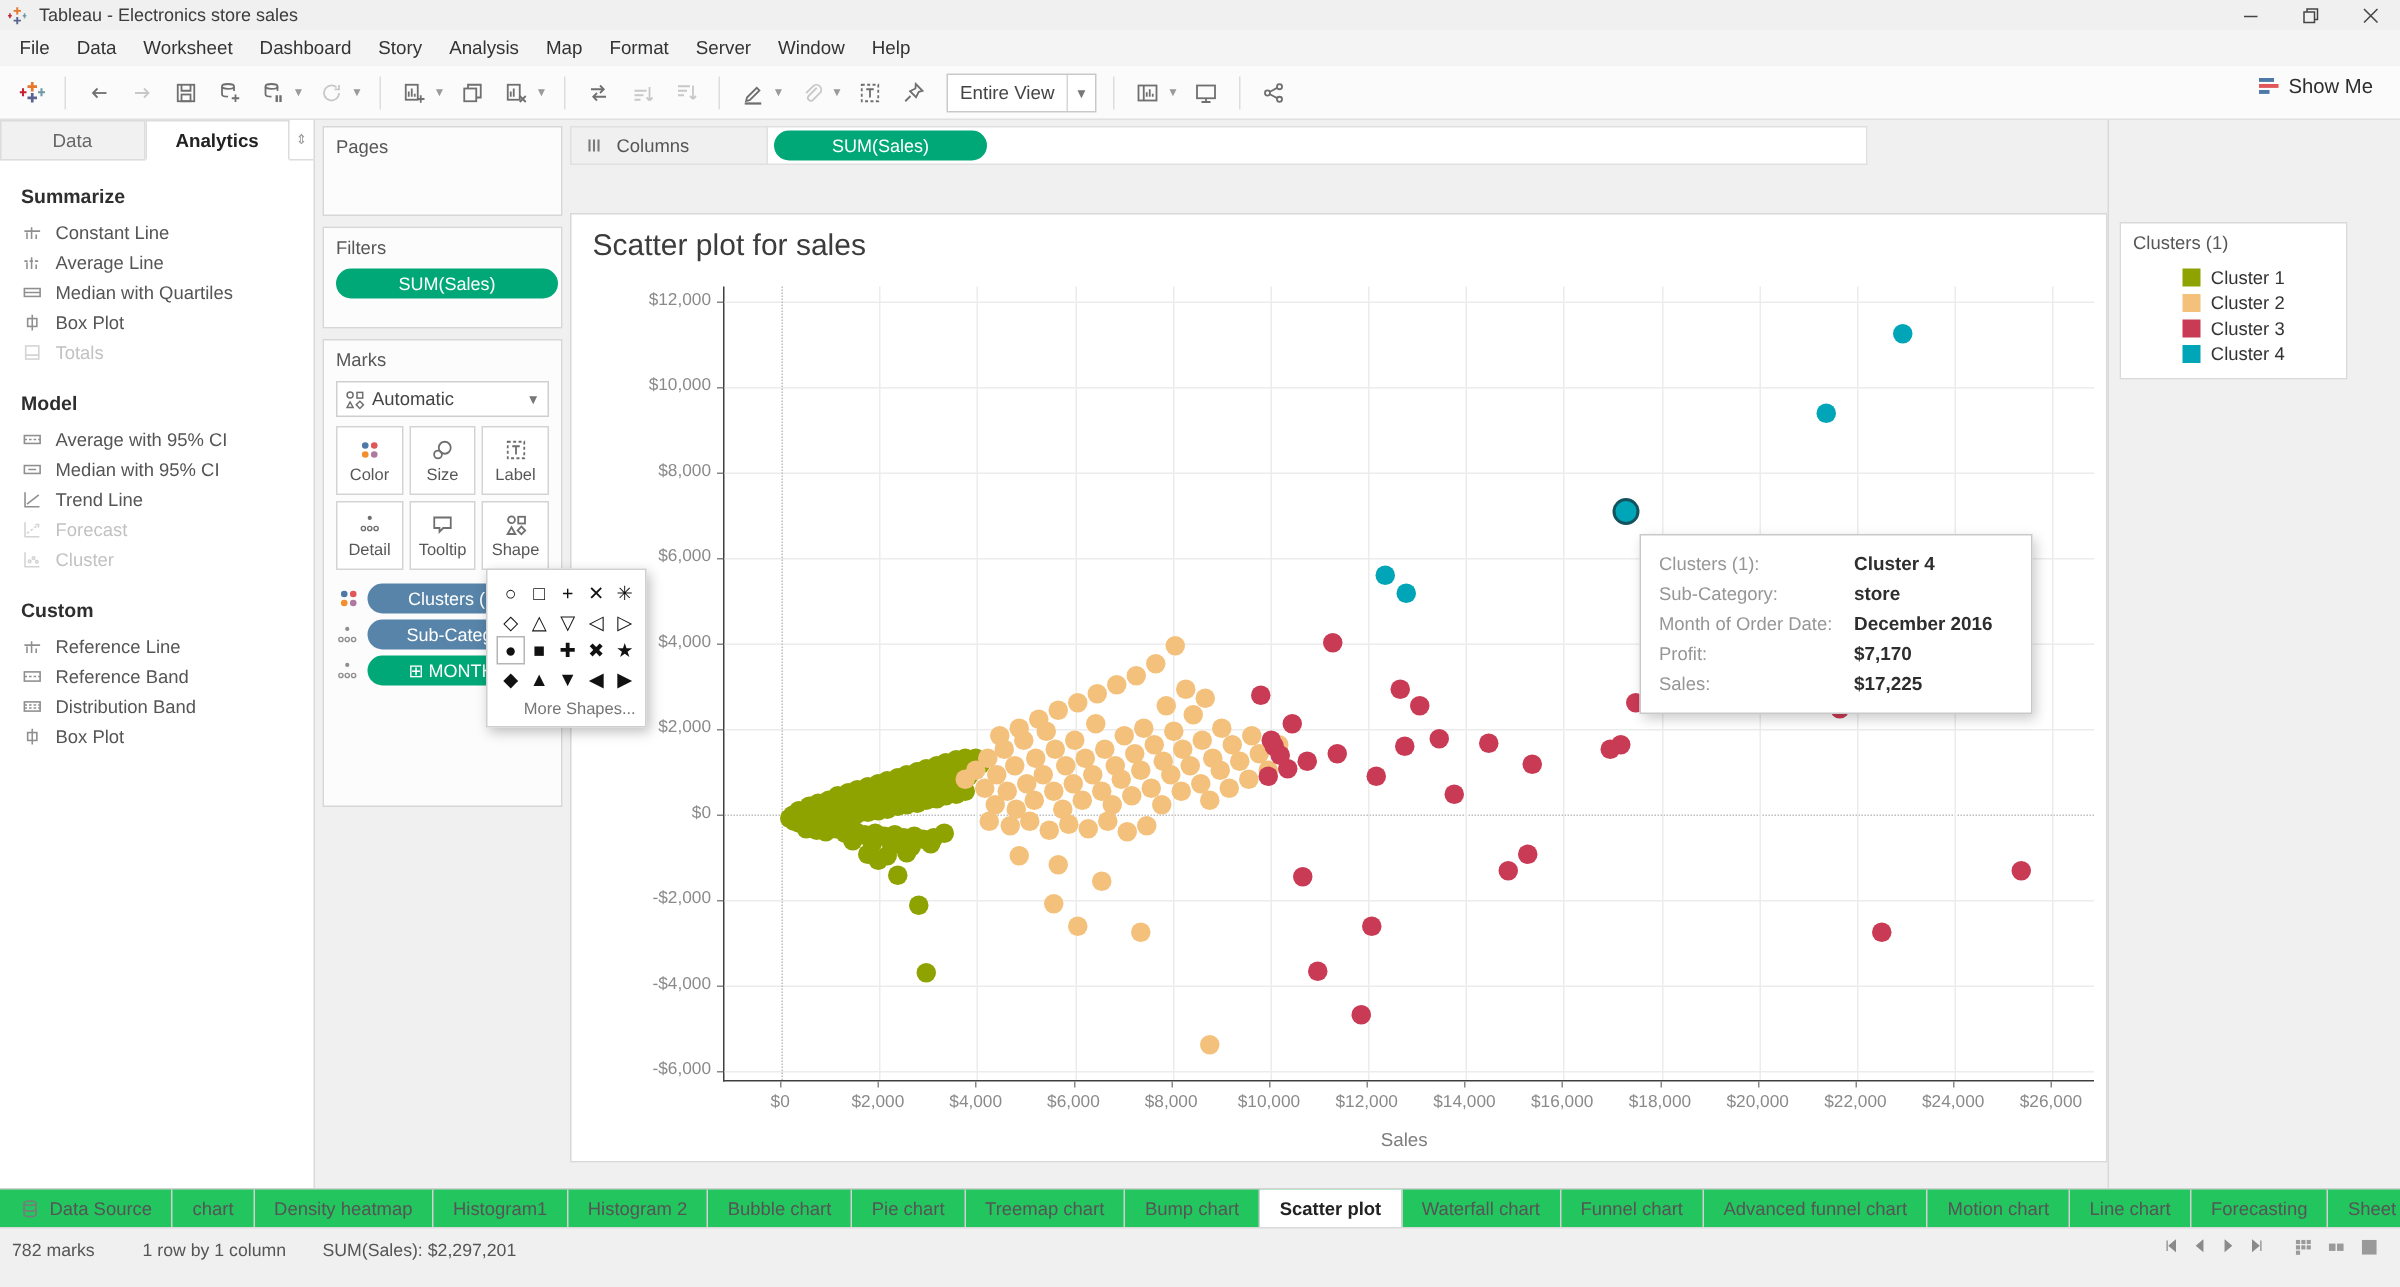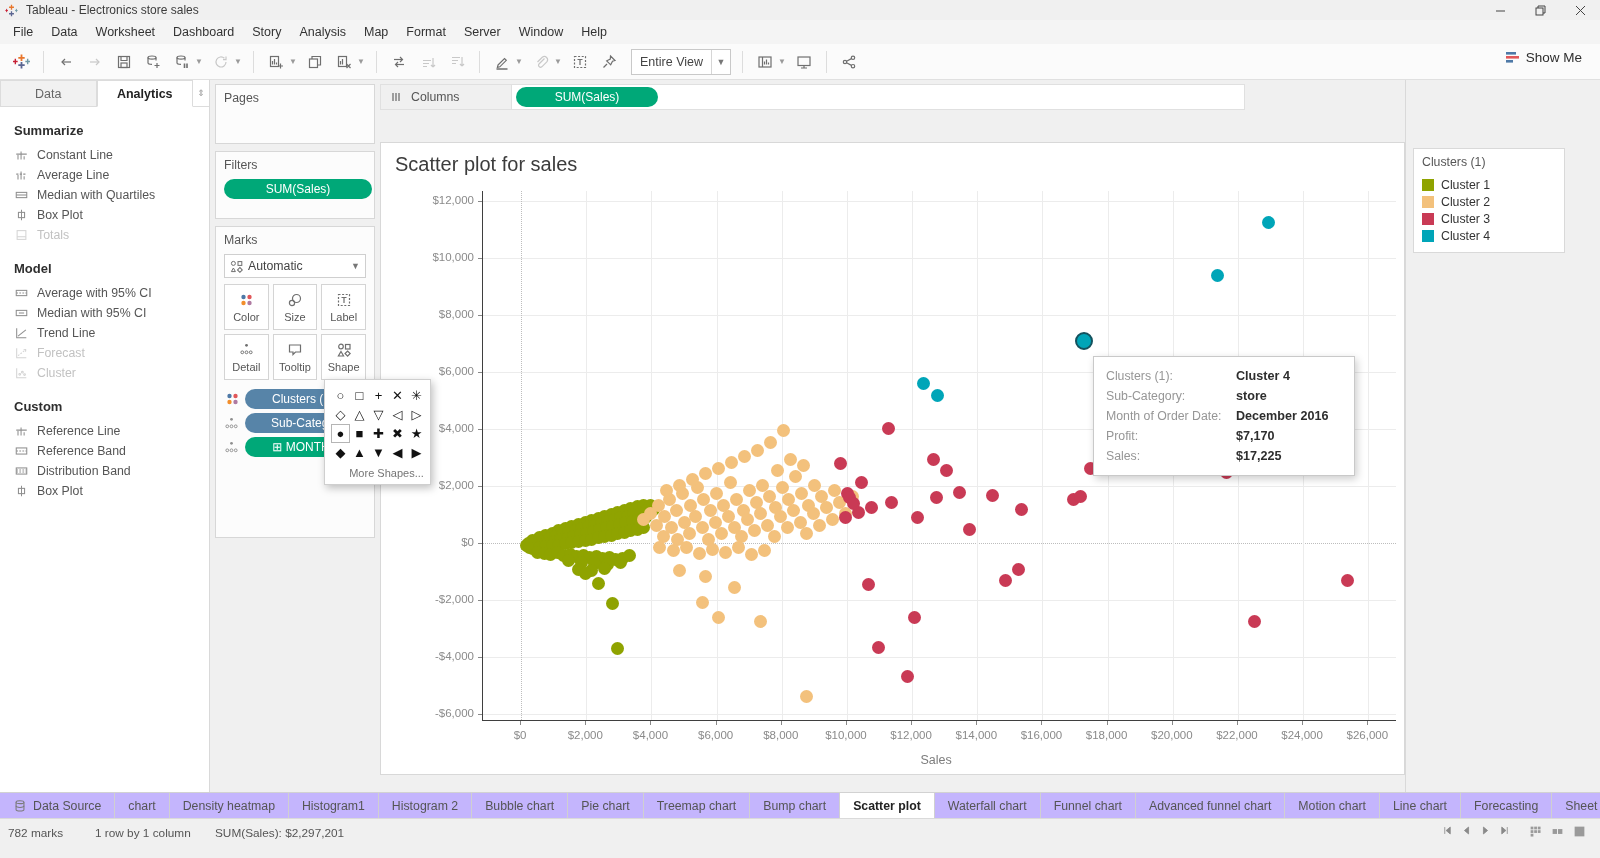--- a/index.html
+++ b/index.html
@@ -68,36 +68,36 @@
   .xtick{position:absolute;width:1px;height:4px;background:#888;}
   .ylabel{position:absolute;width:90px;text-align:right;font-size:11.5px;color:#8a8a8a;}
   .xlabel{position:absolute;width:72px;text-align:center;font-size:11.5px;color:#8a8a8a;}
   #x-axis-title{position:absolute;font-size:12.5px;color:#7d7d7d;}
   .pt{position:absolute;width:13px;height:13px;border-radius:50%;}
   .pt.hl{width:14px;height:14px;border:2px solid #14525e;box-sizing:content-box;}
   
   #legend-panel{left:1405px;top:0;width:195px;height:712px;background:#f0f0f0;border-left:1px solid #d9d9d9;box-sizing:border-box;}
   #legend-card{position:absolute;left:7px;top:68px;width:152px;background:#fff;border:1px solid #d9d9d9;padding:6px 8px 8px;box-sizing:border-box;}
   #legend-title{font-size:12.3px;color:#575757;margin-bottom:7px;}
-  .legend-row{display:flex;align-items:center;gap:7px;height:17px;}
+  .legend-row{display:flex;align-items:center;gap:7px;height:17px;justify-content:center;}
   .legend-swatch{width:12px;height:12px;}
   .legend-label{font-size:12.3px;color:#333;}
   
   #shape-popup{left:324px;top:379px;width:107px;background:#fff;border:1px solid #cfcfcf;box-shadow:2px 3px 8px rgba(0,0,0,.25);padding:6px 6px 5px;box-sizing:border-box;z-index:50;}
   #shape-grid{display:grid;grid-template-columns:repeat(5,19px);}
   .shape-cell{width:19px;height:19px;display:flex;align-items:center;justify-content:center;font-size:13px;color:#111;box-sizing:border-box;}
   .shape-cell.sel{border:1px solid #b5b5b5;}
   #more-shapes{margin-top:5px;text-align:center;font-size:11px;color:#757575;margin-left:18px;}
   
   #tooltip{left:1093px;top:356px;width:262px;background:#fff;border:1px solid #c9c9c9;box-shadow:2px 3px 8px rgba(0,0,0,.2);padding:9px 12px;box-sizing:border-box;z-index:40;}
   .tt-row{display:flex;height:20px;align-items:center;}
   .tt-label{width:130px;font-size:12.3px;color:#969696;white-space:nowrap;}
   .tt-value{font-size:12.6px;color:#2e2e2e;font-weight:bold;}
   
-  #tabsbar{left:0;top:792px;width:1600px;height:26px;background:#c4b5fd;border-top:1px solid #d2d2d2;display:flex;align-items:stretch;box-sizing:border-box;}
+  #tabsbar{left:0;top:792px;width:1600px;height:26px;background:#22c55e;border-top:1px solid #d2d2d2;display:flex;align-items:stretch;box-sizing:border-box;}
   .sheet-tab{padding:0 13px;font-size:12.3px;color:#555;border-right:1px solid #d0d0d0;display:flex;align-items:center;gap:6px;white-space:nowrap;}
   .sheet-tab.active{background:#fff;color:#222;font-weight:bold;}
   
   #statusbar{left:0;top:818px;width:1600px;height:40px;background:#f0f0f0;border-top:1px solid #dadada;}
   .status-item{position:absolute;top:7px;font-size:11.8px;color:#555;}
   #status-nav{position:absolute;top:6px;right:90px;display:flex;gap:8px;color:#8a8a8a;font-size:10px;}
   #status-views{position:absolute;top:6px;right:14px;display:flex;gap:9px;color:#9a9a9a;font-size:12px;}
   svg{display:block;}
 </style>
 </head>

